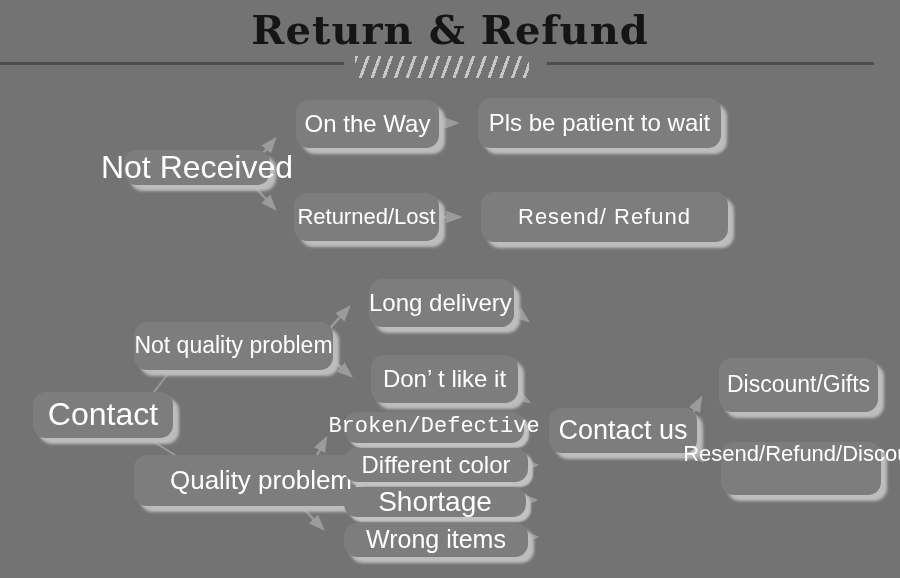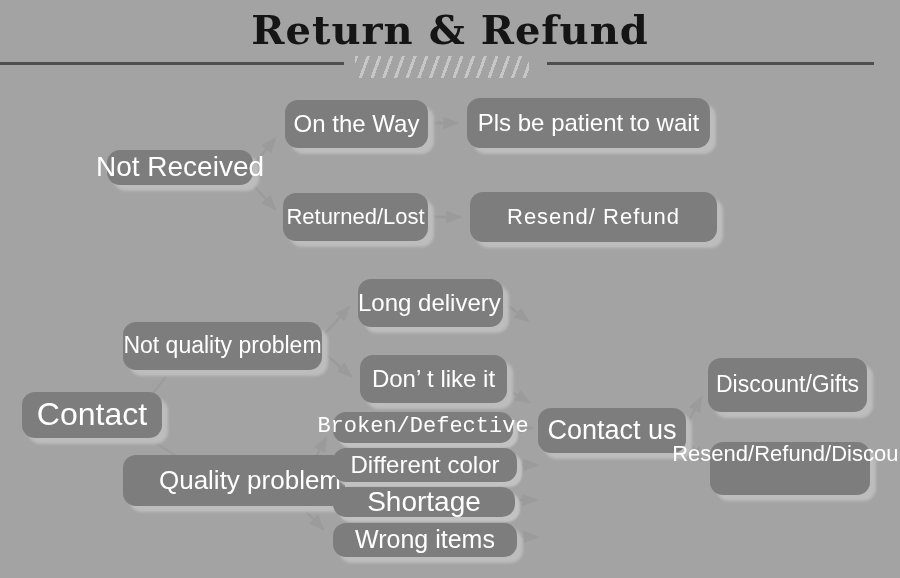--- a/index.html
+++ b/index.html
@@ -1,41 +1,41 @@
 <!DOCTYPE html>
 <html><head>
 <meta charset="utf-8">
 <style>
   html,body{margin:0;padding:0;background:#ffffff;}
   .stage{
-    position:relative;width:900px;height:578px;background:#a3a3a3;overflow:hidden;
+    position:relative;width:900px;height:578px;background:#737373;overflow:hidden;
     font-family:"Liberation Sans",sans-serif;
   }
   
   .title{
     position:absolute;left:0;top:6px;width:900px;text-align:center;
     font-family:"DejaVu Serif","Liberation Serif",serif;
     font-weight:700;font-size:40px;color:#151515;letter-spacing:1px;
   }
   .rule{position:absolute;top:62px;height:3px;background:#4e4e4e;}
   .rule-left{left:0;width:344px;}
   .rule-right{left:547px;width:327px;}
   .hatch{
     position:absolute;left:355px;top:56px;width:174px;height:22px;
     background:repeating-linear-gradient(110deg,#c7c7c7 0 3px,transparent 3px 11px);
   }
   
   .node{
     position:absolute;background:#7d7d7d;color:#ffffff;
     display:flex;align-items:center;justify-content:center;
     box-shadow:6px 6px 3px #bdbdbd;border-radius:13px;
-    white-space:nowrap;line-height:1.1;
+    white-space:nowrap;line-height:1.1;margin-left:11px;
   }
   .node .lbl{display:block;}
-  #n-not-received   {left:107px;top:150px;width:146px;height:35px;font-size:28px;}
+  #n-not-received   {left:113px;top:150px;width:146px;height:35px;font-size:32px;}
   #n-on-the-way     {left:285px;top:100px;width:143px;height:48px;font-size:24px;}
   #n-pls-wait       {left:467px;top:98px; width:243px;height:50px;font-size:24px;}
   #n-returned-lost  {left:283px;top:193px;width:145px;height:48px;font-size:22px;}
   #n-resend-refund  {left:470px;top:192px;width:247px;height:50px;font-size:22px;letter-spacing:1px;}
   #n-received       {left:22px; top:392px;width:140px;height:46px;font-size:32px;}
   #n-not-quality    {left:123px;top:322px;width:199px;height:48px;font-size:23px;}
   #n-quality        {left:123px;top:455px;width:190px;height:51px;font-size:26px;padding-left:32px;}
   #n-long-delivery  {left:358px;top:279px;width:145px;height:48px;font-size:24px;justify-content:flex-start;}
   #n-dont-like      {left:360px;top:355px;width:147px;height:48px;font-size:24px;}
   #n-broken         {left:333px;top:412px;width:180px;height:31px;font-size:22px;}

